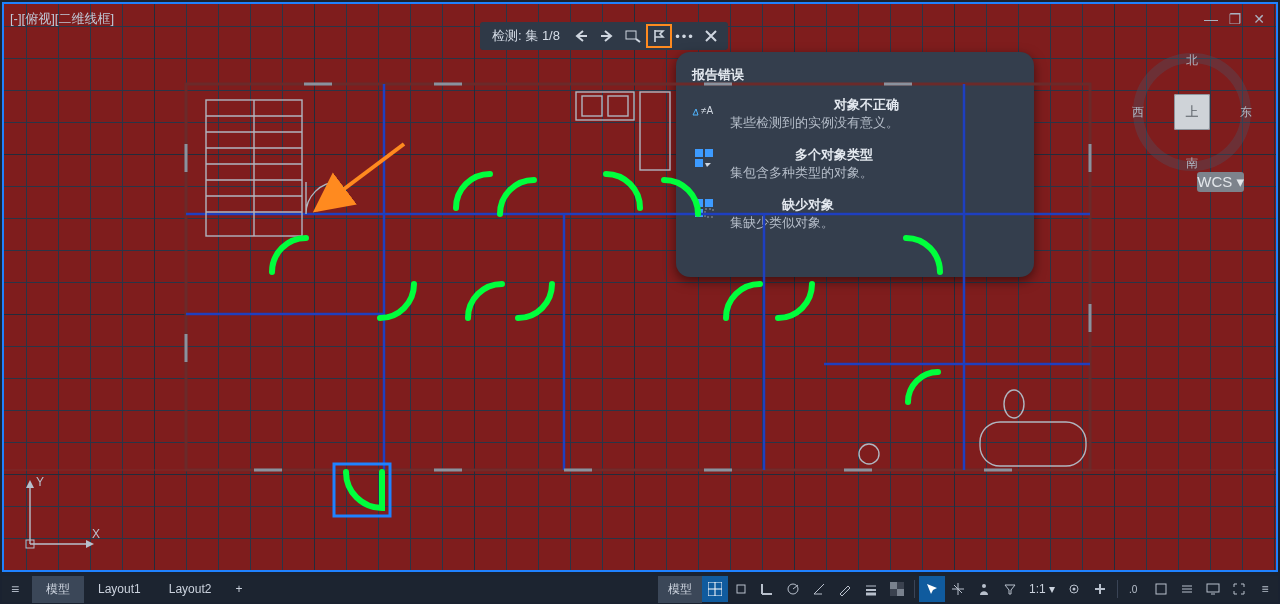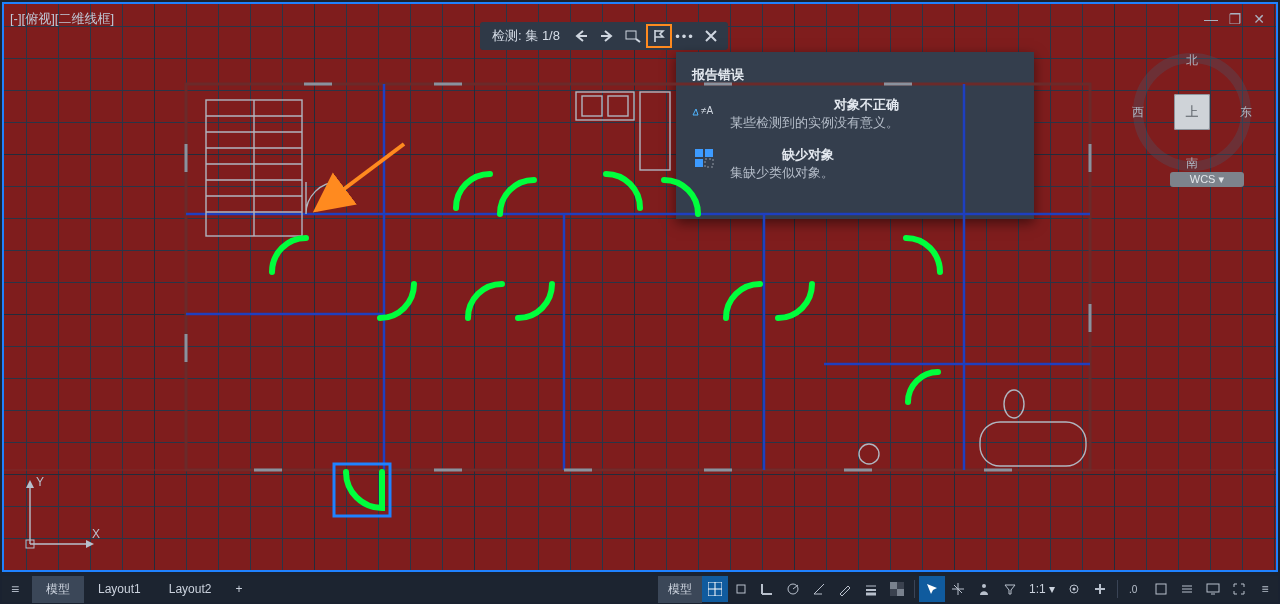--- a/index.html
+++ b/index.html
@@ -32,34 +32,35 @@
     background: #2f3947; border-radius: 3px; display: flex; align-items: center;
     font-size: 13px; color: #d6dde7; padding: 0 4px;
   }
   .detect-bar .seg { padding: 0 8px; }
   .detect-bar .btn { width: 26px; height: 24px; display:flex; align-items:center; justify-content:center; color:#cfd6e0; }
   .detect-bar .btn svg { display:block; }
   .flag-highlight { border: 2px solid #ff8a1f; box-sizing: border-box; }
   
   .panel {
     position: absolute; top: 48px; left: 672px; width: 326px;
-    background: #343e4d; padding: 14px 16px 24px; font-size: 13px; color: #e3e8ef;
+    background: #343e4d; padding: 14px 16px 32px; font-size: 13px; color: #e3e8ef;
     box-shadow: 0 4px 12px rgba(0,0,0,.5);
+    border-radius: 14px;
   }
   .panel h4 { margin: 0 0 12px; font-size: 13px; font-weight: 600; }
   .opt { display: flex; gap: 12px; margin-bottom: 14px; }
   .opt:last-child{margin-bottom:13px;}
   .opt .ic { width: 26px; height: 26px; flex: none; display:flex;align-items:center;justify-content:center;}
   .opt .txt b { display: block; font-weight: 600; text-align: right; }
   .opt .txt span { color: #b5bdc9; }
   
   .viewcube { position:absolute; top:48px; right:24px; width:120px; height:120px; }
   .vc-face { position:absolute; top:42px; left:42px; width:36px; height:36px; background:#cfd3d8; color:#5a5f66; font-size:13px; display:flex; align-items:center; justify-content:center; border-radius:2px; box-shadow:0 0 0 1px #8e949c inset; }
   .vc-dir { position:absolute; font-size:12px; color:#aeb6c2; }
-  .wcs-chip { position:absolute; top:168px; right:32px; background:#7d838c; color:#e3e6ea; font-size:11px; padding:1px 20px; border-radius:3px; }
+  .wcs-chip { position:absolute; top:168px; right:32px; background:#7d838c; color:#e3e6ea; font-size:15px; padding:1px 0; border-radius:3px; }
   
   .ucs { position:absolute; left:16px; bottom:16px; width:80px; height:80px; }
   .ucs line { stroke:#b8c0cc; stroke-width:1.4; }
   .ucs text { fill:#b8c0cc; font-size:12px; }
   
   .plan { position:absolute; left:0; top:0; }
   .wall-r { stroke:#6b2a2a; stroke-width:3; fill:none; }
   .wall-b { stroke:#1e3fc0; stroke-width:2.5; fill:none; }
   .door   { stroke:#00ff3c; stroke-width:6; fill:none; stroke-linecap:round; }
   .std    { stroke:#b0b6c0; stroke-width:1.4; fill:none; }
@@ -141,20 +142,33 @@
         <svg width="26" height="20">
             <path d="M6 16 L1 16 L4 10 Z" stroke="#4fb4ff" fill="none"></path>
             <text x="9" y="15" fill="#cfd6e0" font-size="10">≠A</text>
           </svg>
       </div>
       <div class="txt">
         <b>对象不正确</b><span>某些检测到的实例没有意义。</span>
       </div>
     </div>
 
+    <div class="opt">
+      <div class="ic">
+        <svg width="24" height="24">
+            <rect x="2" y="2" width="8" height="8" fill="#3d9bff"></rect>
+            <rect x="12" y="2" width="8" height="8" fill="#3d9bff"></rect>
+            <rect x="2" y="12" width="8" height="8" fill="#3d9bff"></rect>
+            <path d="M14 20 L12 16 L18 16 Z" fill="#cfd6e0"></path>
+          </svg>
+      </div>
+      <div class="txt">
+        <b>多个对象类型</b><span>集包含多种类型的对象。</span>
+      </div>
+    </div>
 
     <div class="opt">
       <div class="ic">
         <svg width="24" height="24">
             <rect x="2" y="2" width="8" height="8" fill="#3d9bff"></rect>
             <rect x="12" y="2" width="8" height="8" fill="#3d9bff"></rect>
             <rect x="2" y="12" width="8" height="8" fill="#3d9bff"></rect>
             <rect x="12" y="12" width="8" height="8" stroke="#8f97a3" fill="none" stroke-dasharray="2 2"></rect>
           </svg>
       </div>

